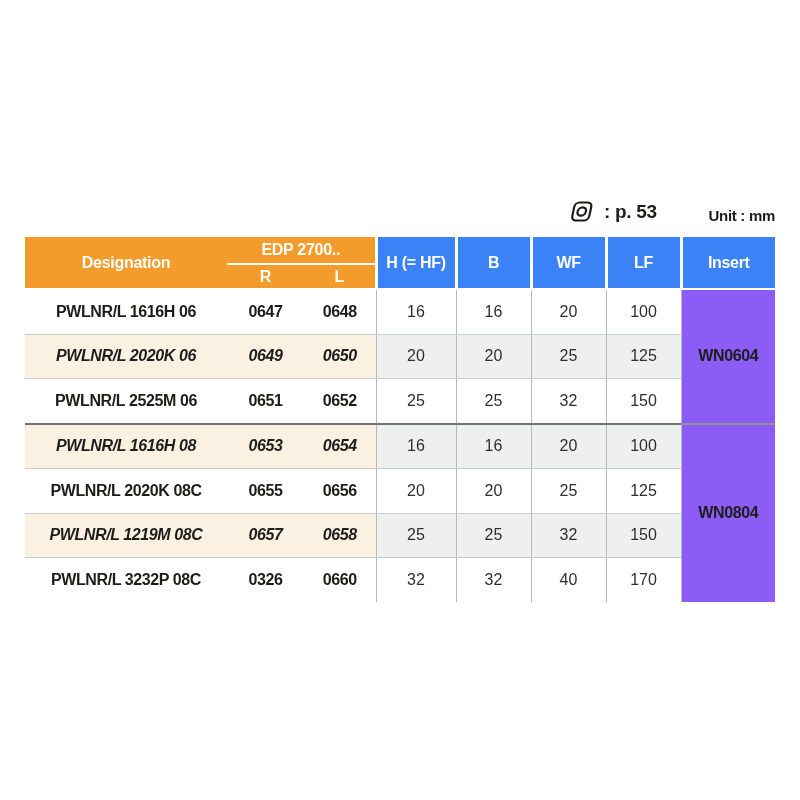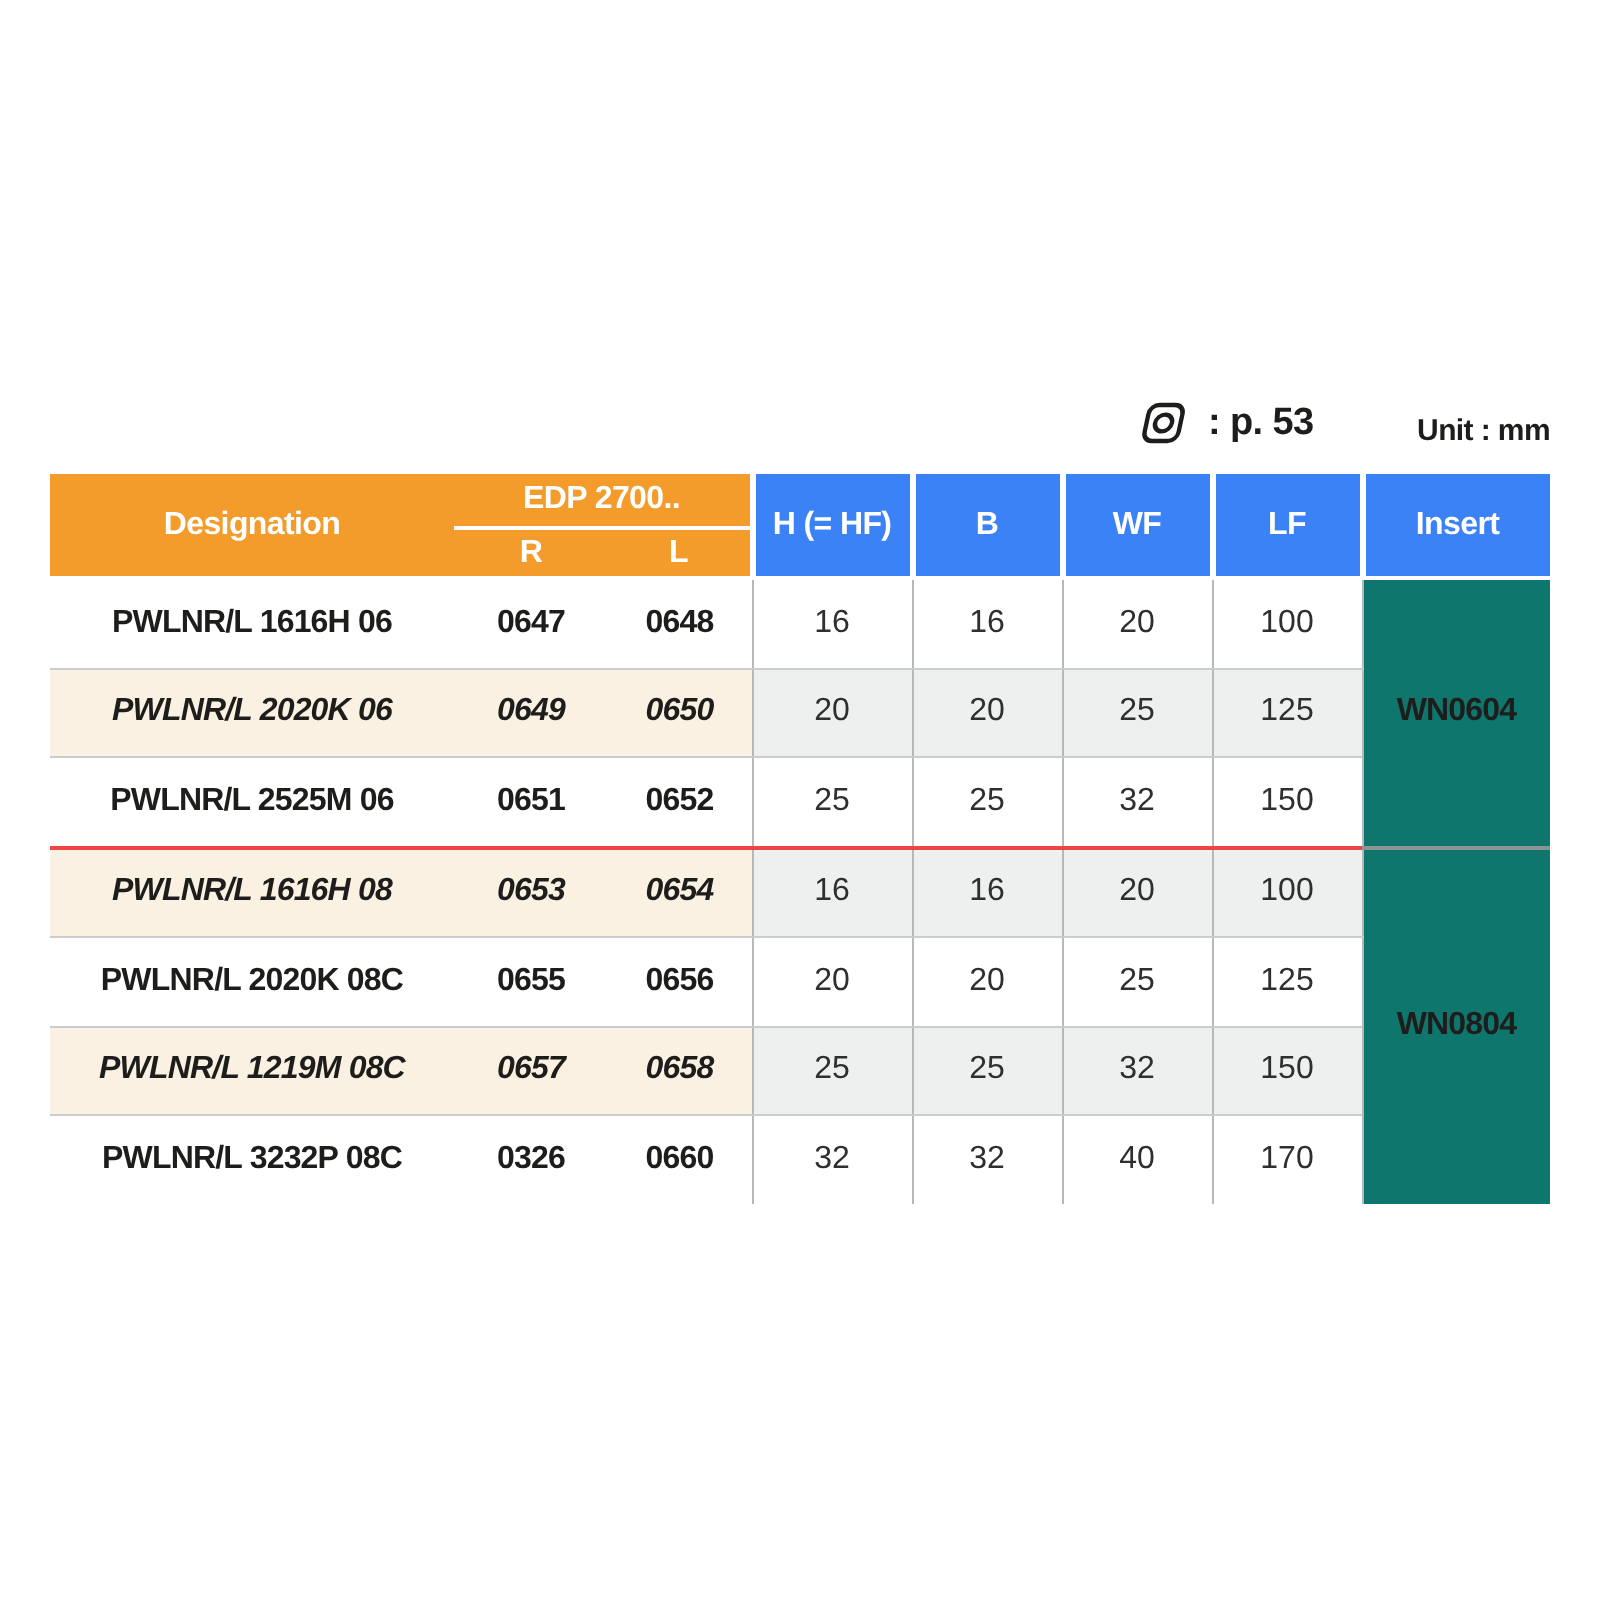--- a/index.html
+++ b/index.html
@@ -77,30 +77,30 @@
     font-weight: bold;
     letter-spacing: -0.4px;
   }
   .td-edp   { font-weight: bold; letter-spacing: -0.4px; }
   .td-dim   { color: #2f2f2f; border-left: 1px solid #b5b9b9; }
   .td-insert{
     font-weight: bold;
     font-size: 17px;
     letter-spacing: -0.4px;
     border-left: 1px solid #b5b9b9;
-    background: #0f766e;
+    background: #8b5cf6;
   }
 
   
   tr.shaded .td-desig, tr.shaded .td-edp { background: #fbf1e2; font-style: italic; }
   tr.shaded .td-dim { background: #eef0f0; }
 
   
   tr.div-light td.bd { border-bottom: 1px solid #c9cdcd; }
-  tr.div-dark  td.bd { border-bottom: 2px solid #ef4444; }
+  tr.div-dark  td.bd { border-bottom: 2px solid #737373; }
   td.insert-dark     { border-bottom: 2px solid #8f9393; }
 </style>
 </head>
 <body>
 
 <div class="page">
 
   <div class="anno-p53">
     <span style="display:inline-flex;">
       <svg width="27" height="25" viewBox="0 0 27 25">

